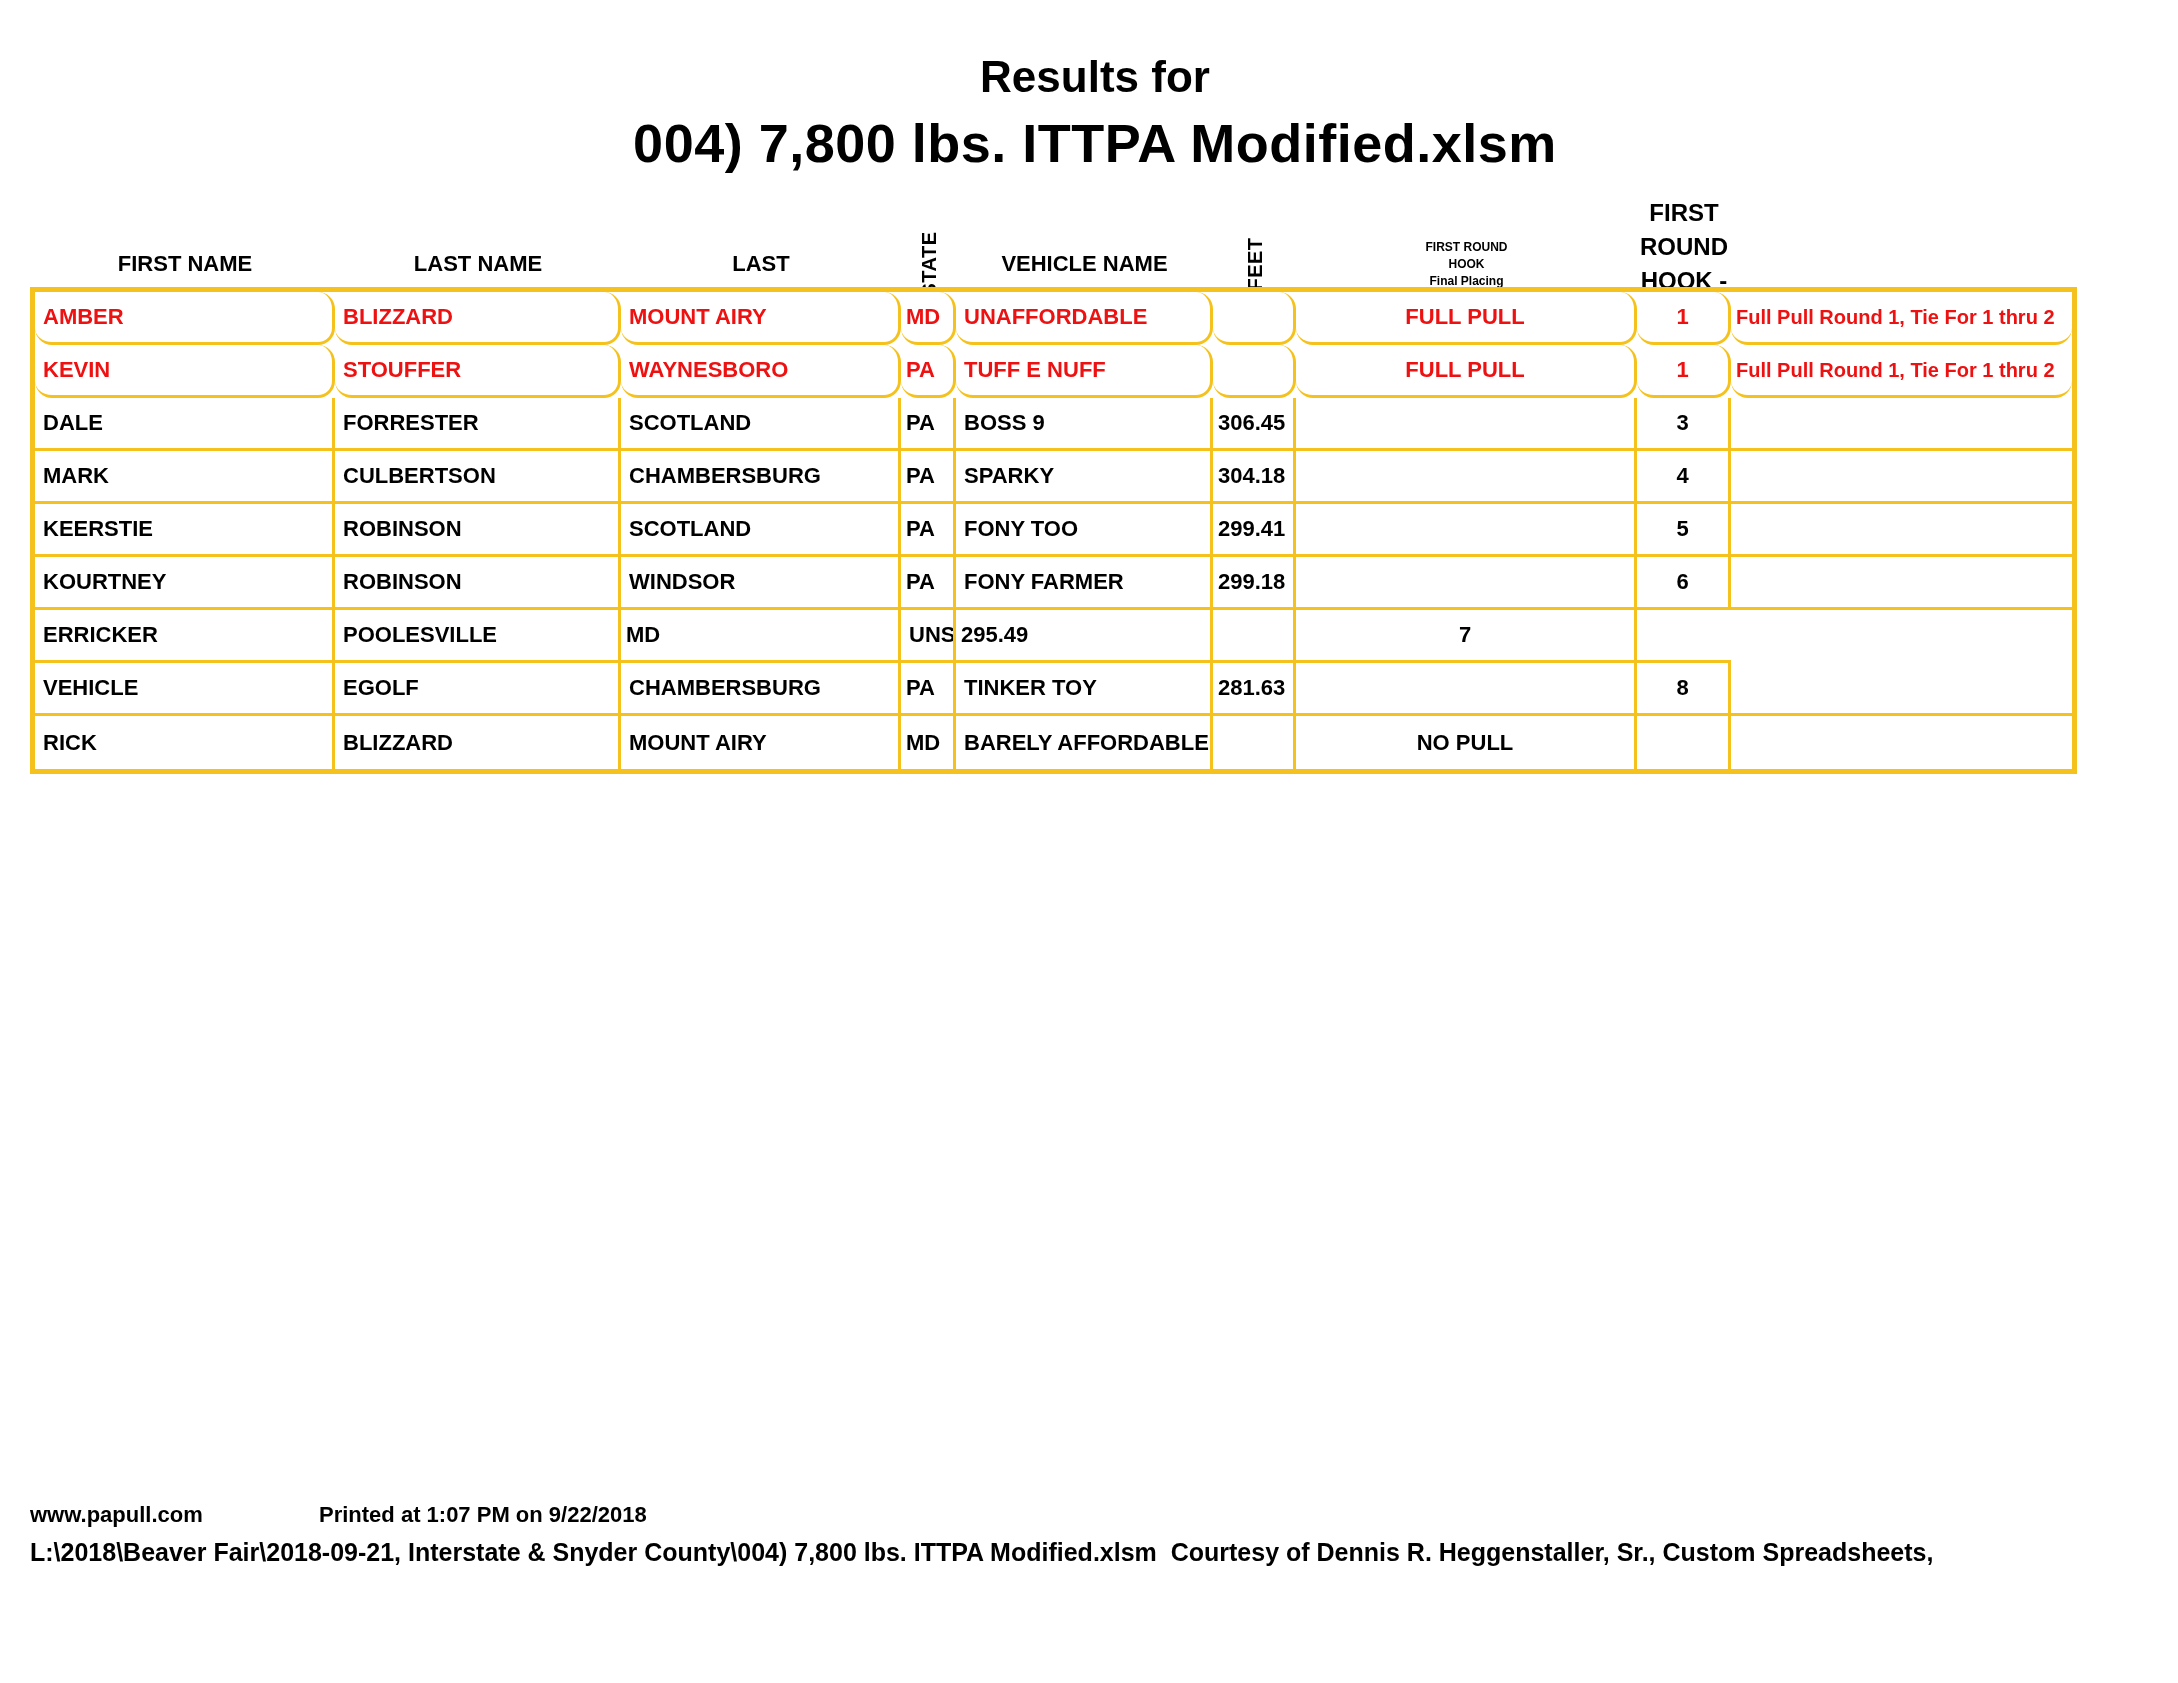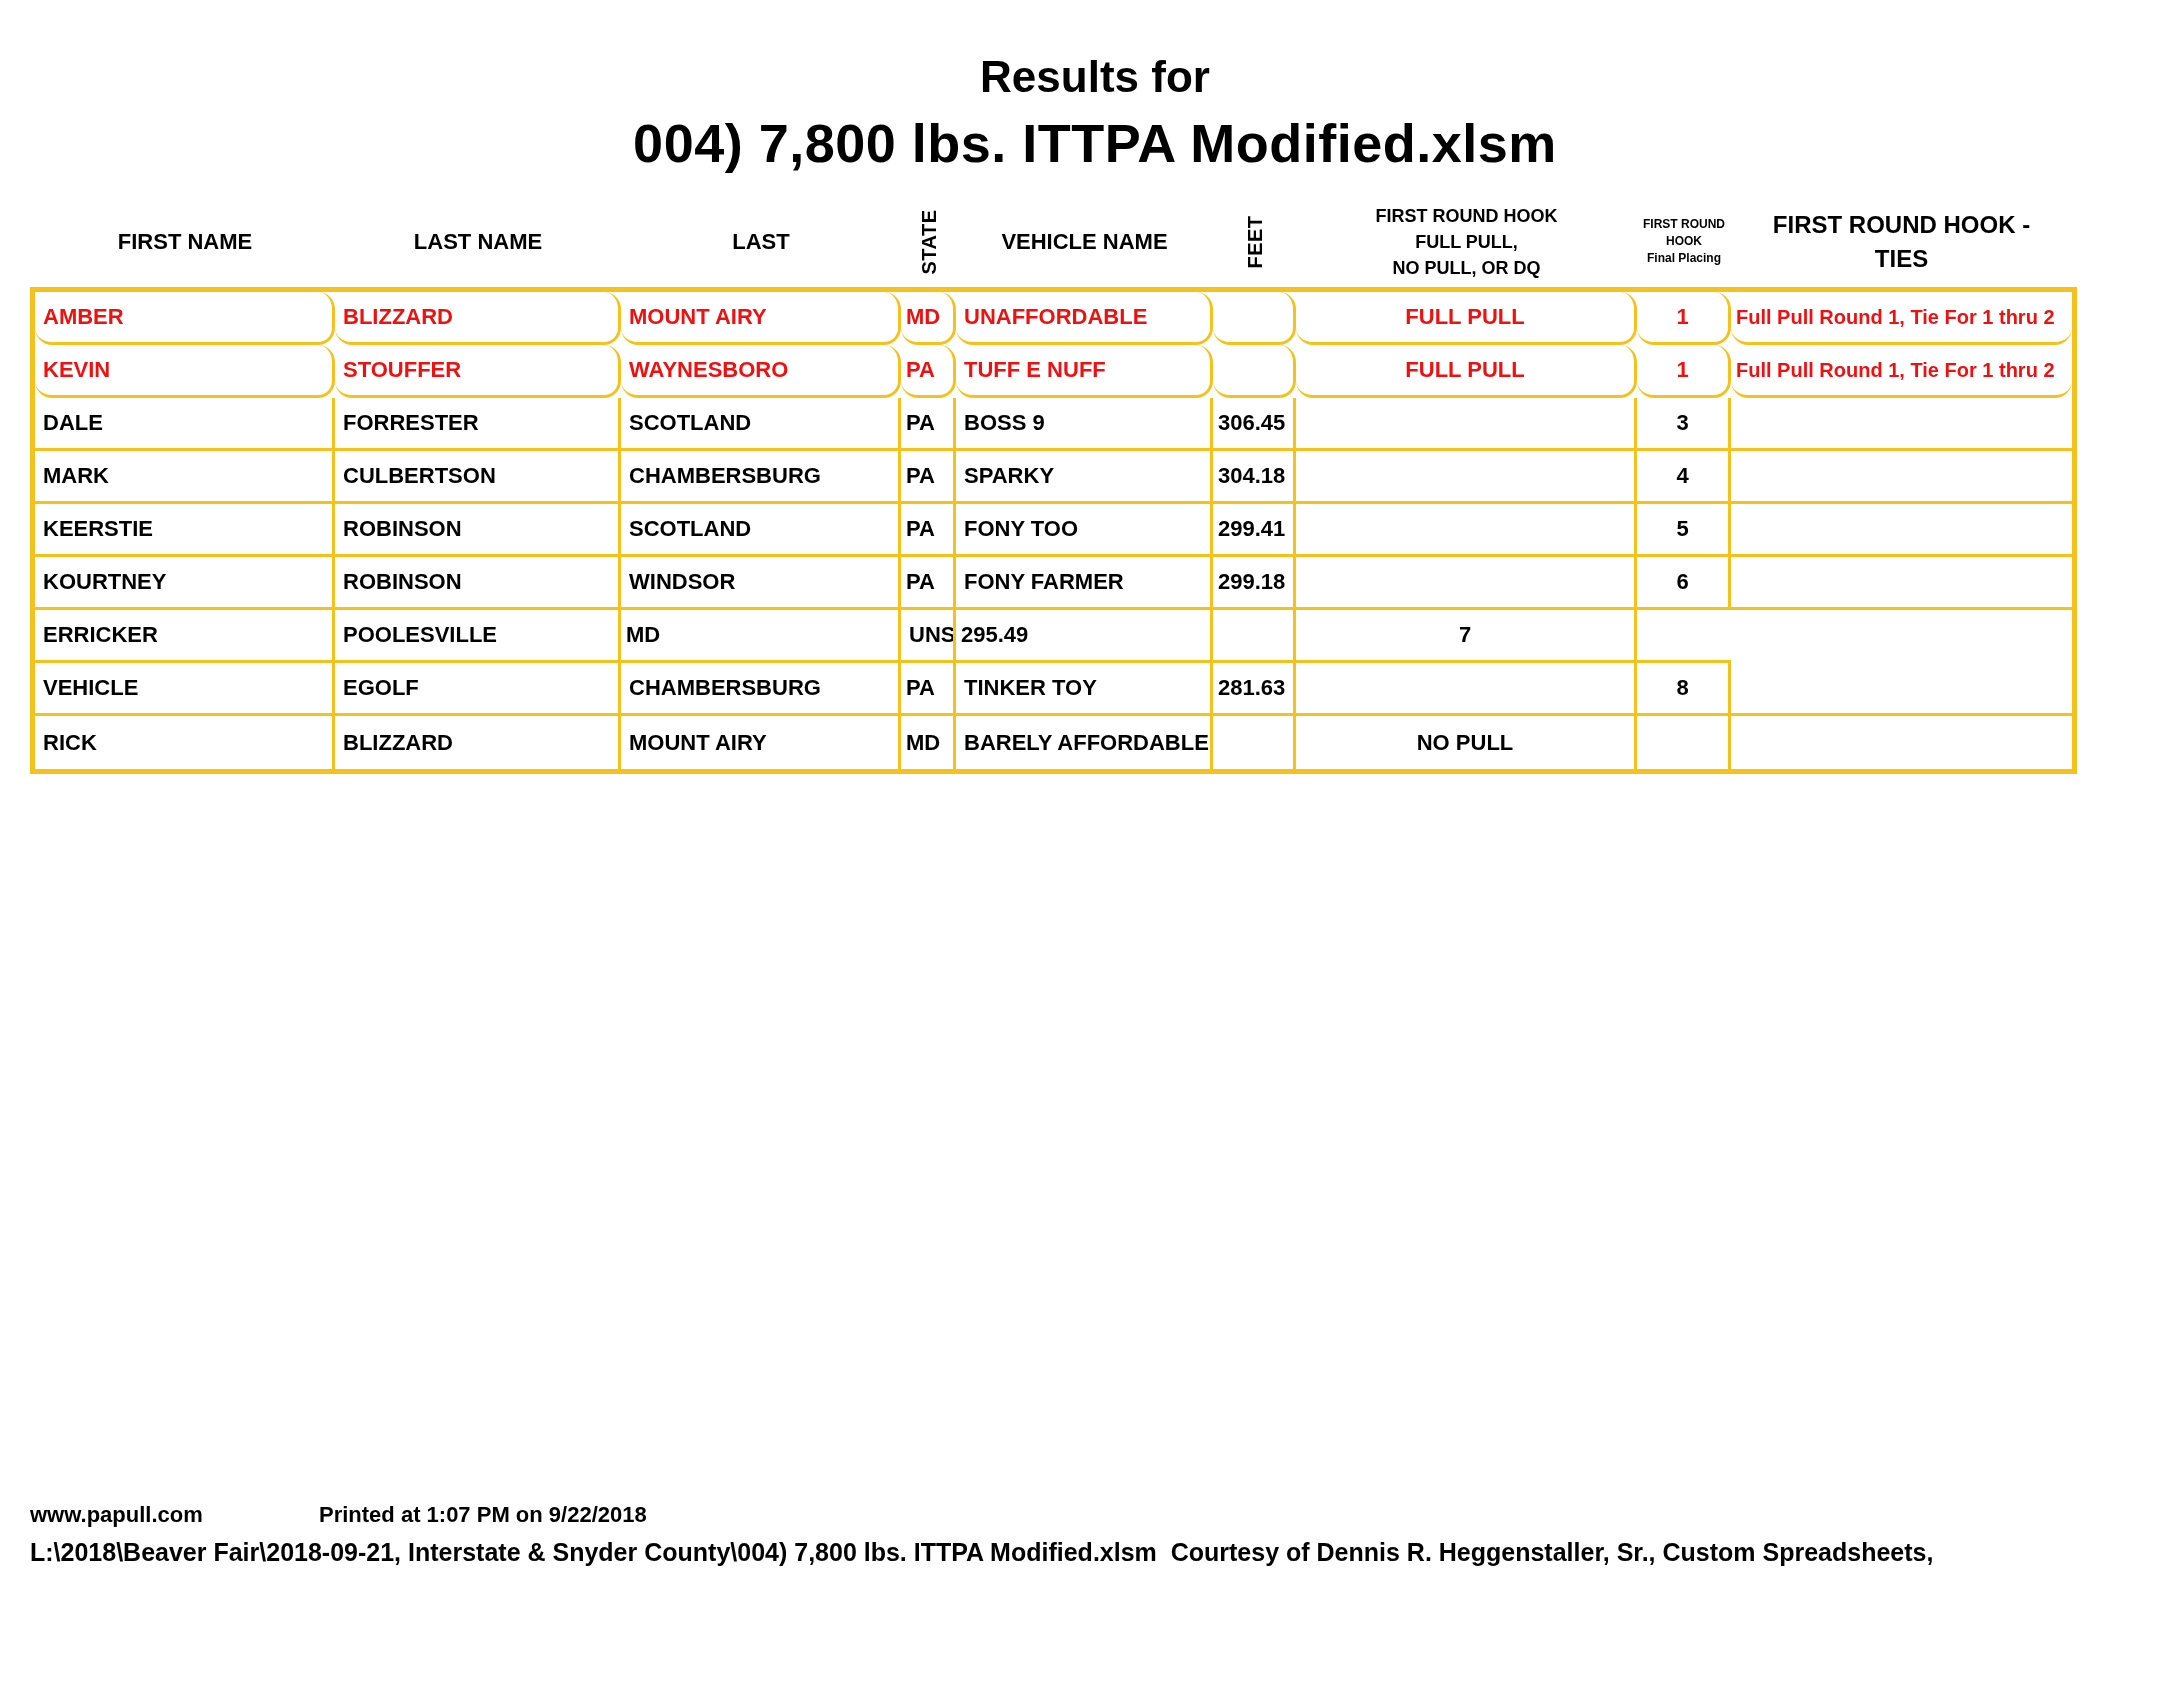--- a/index.html
+++ b/index.html
@@ -101,23 +101,20 @@
     <div class="hcell">FIRST NAME</div>
     <div class="hcell">LAST NAME</div>
     <div class="hcell">LAST</div>
     <div class="hcell">
         <span class="vlabel">STATE</span>
       </div>
     <div class="hcell">VEHICLE NAME</div>
     <div class="hcell">
         <span class="vlabel">FEET</span>
       </div>
-    <div class="hcell multiline hook-header">FIRST ROUND HOOK
-FULL PULL,
-NO PULL, OR DQ</div>
     <div class="hcell multiline place-header">FIRST ROUND
 HOOK
 Final Placing</div>
     <div class="hcell multiline ties-header">FIRST ROUND HOOK -
 TIES</div>
   </div>
 
   <div class="grid">
     <div class="row cols highlight">
       <div class="cell">AMBER</div>

